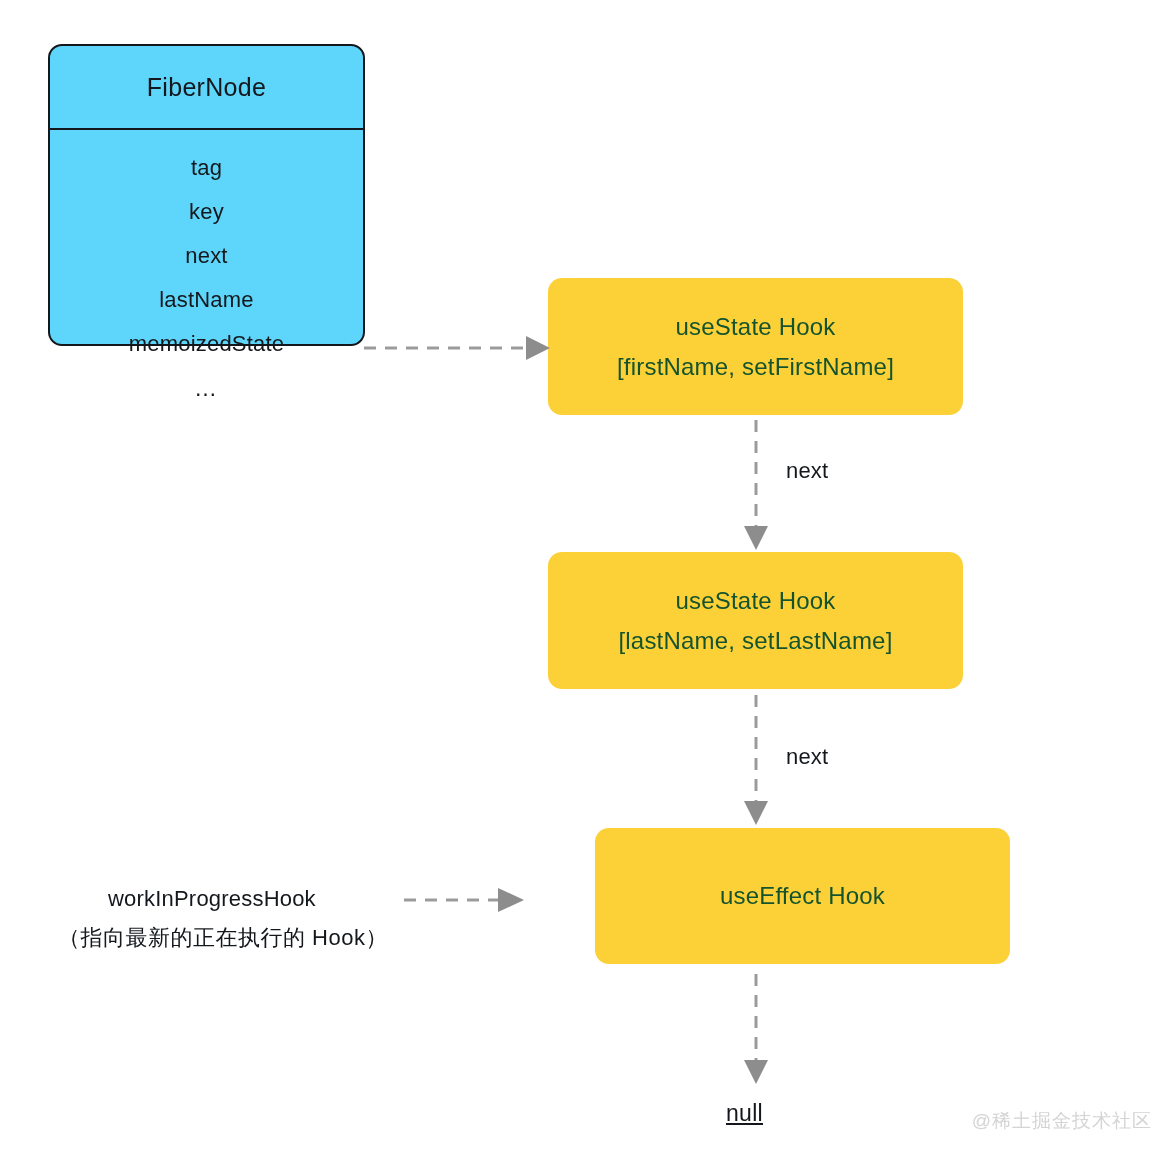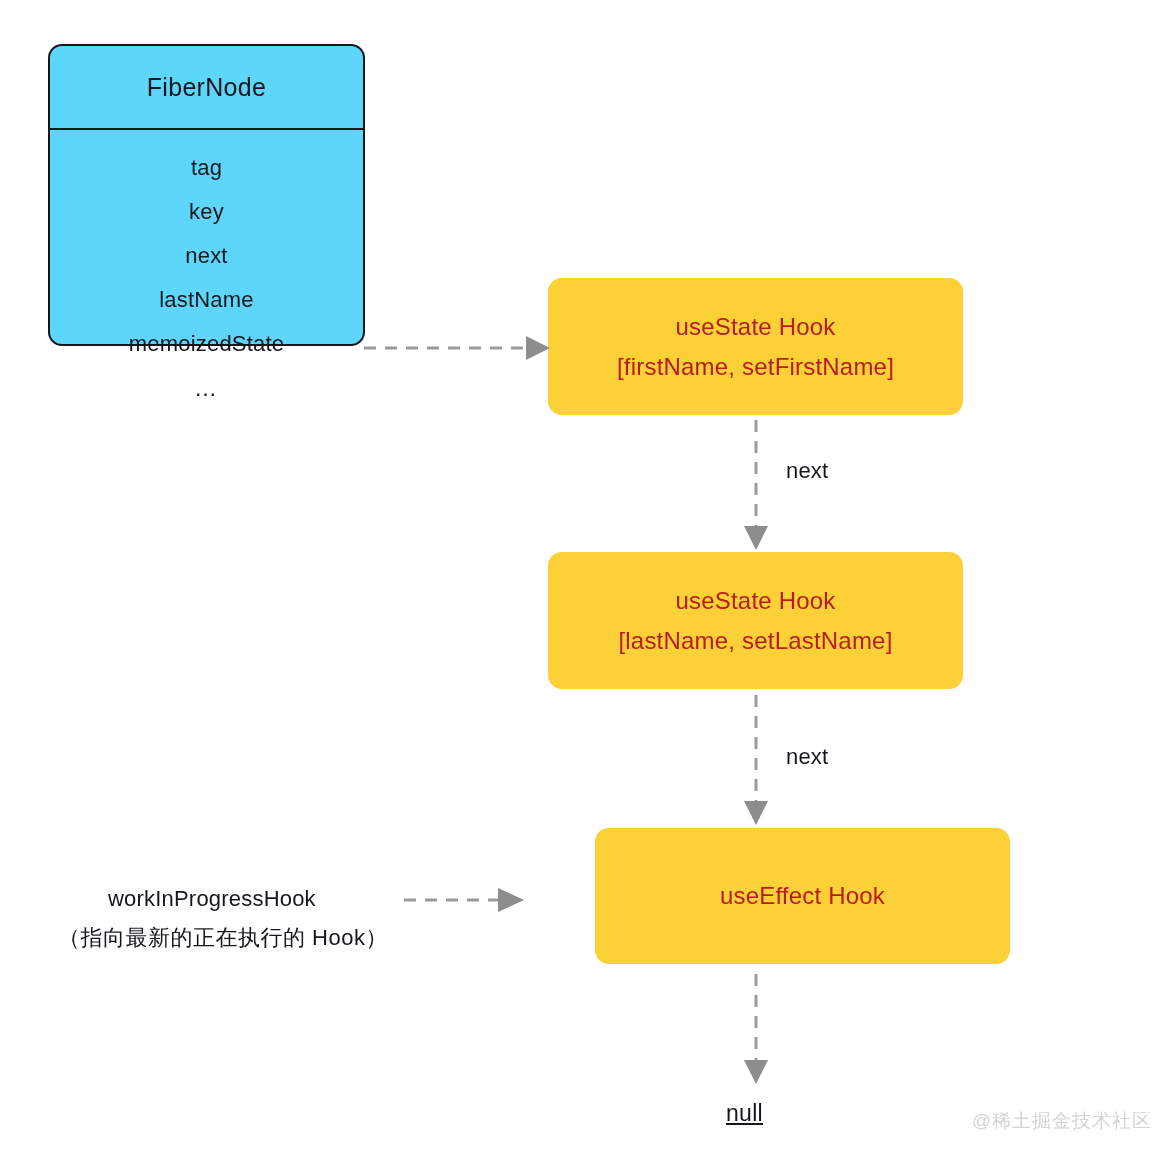--- a/index.html
+++ b/index.html
@@ -76,21 +76,21 @@
     background: #fcd138;
     border-radius: 14px;
     display: flex;
     flex-direction: column;
     align-items: center;
     justify-content: center;
     box-sizing: border-box;
   }
   .hook-line {
     font-size: 24px;
-    color: #b91c1c;
+    color: #14532d;
     line-height: 40px;
     letter-spacing: 0.2px;
     white-space: nowrap;
   }
   #hook-1 { left: 548px; top: 278px; width: 415px; height: 137px; }
   #hook-2 { left: 548px; top: 552px; width: 415px; height: 137px; }
   #hook-3 { left: 548px; top: 828px; width: 415px; height: 136px; margin-left: 47px; }
 
   
   .arrow-svg {

